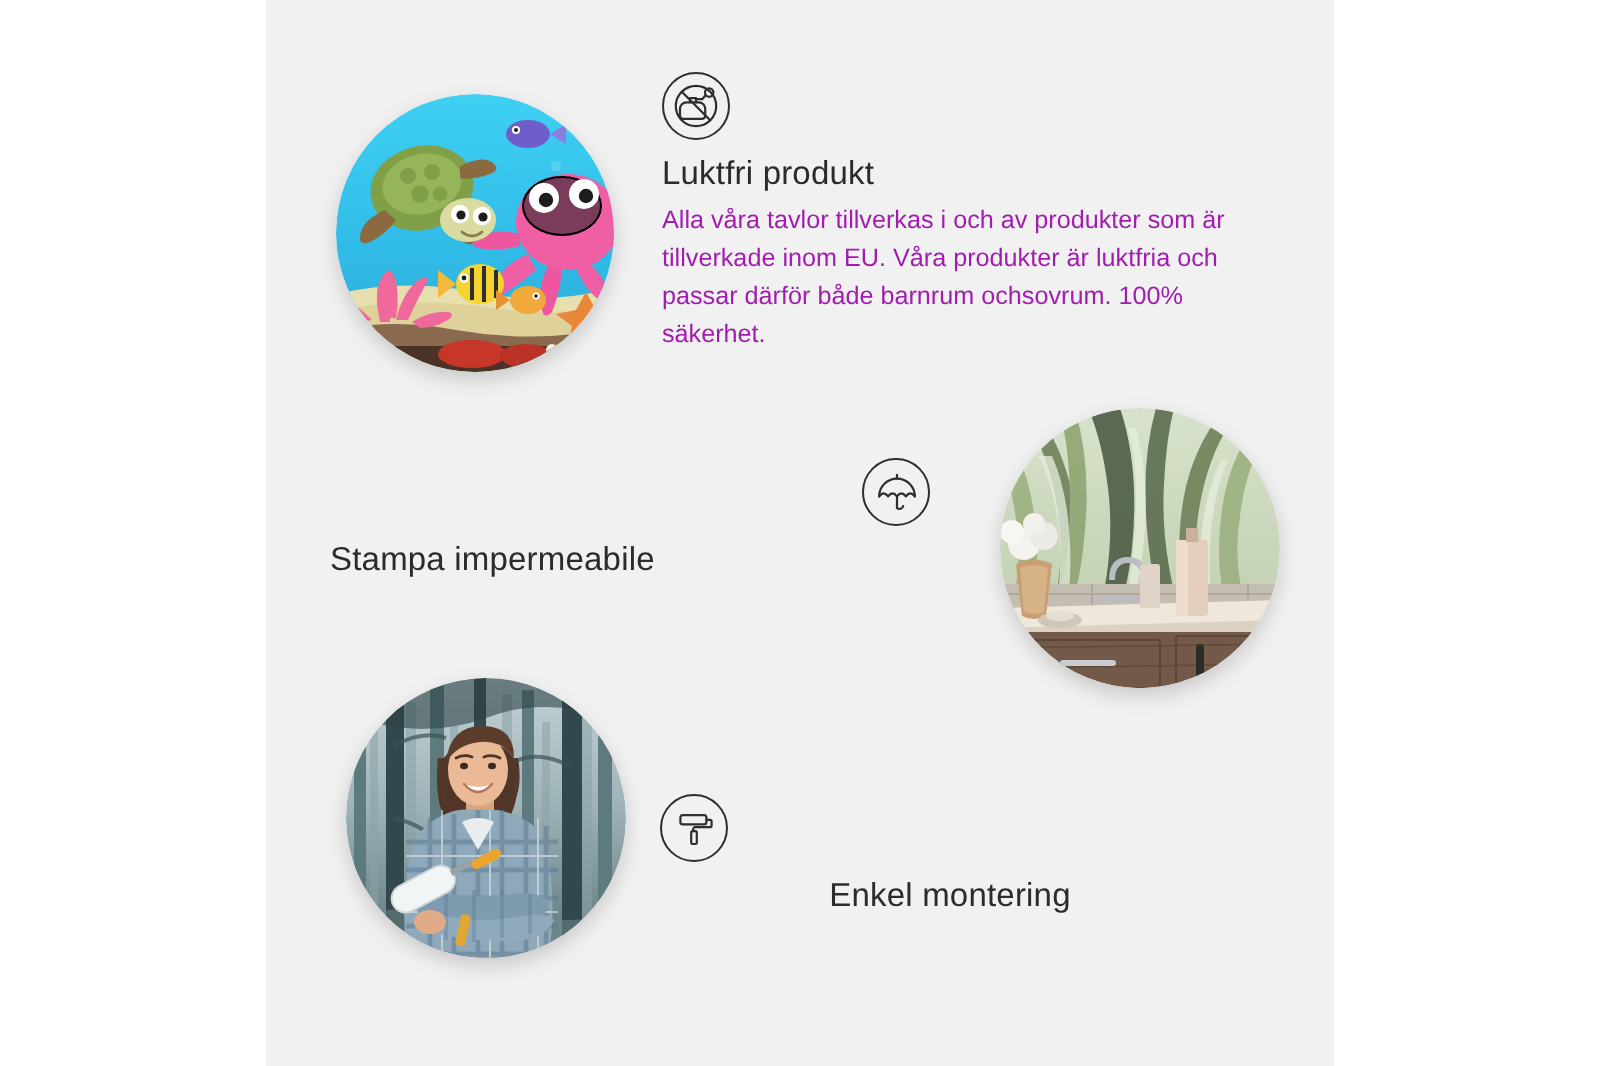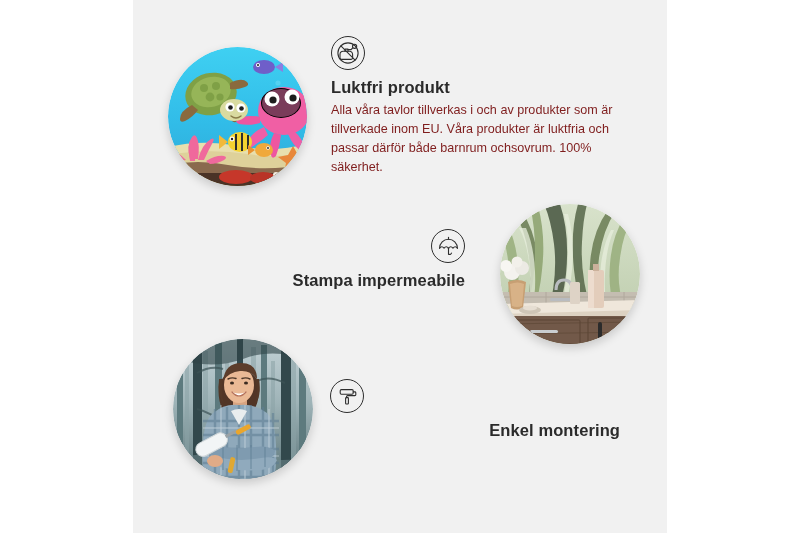--- a/index.html
+++ b/index.html
@@ -41,37 +41,37 @@
     border: 1.4px solid #2e2e2e;
     box-sizing: border-box;
     display: flex;
     align-items: center;
     justify-content: center;
   }
   .icon-circle svg { display: block; }
 
   .feat-title {
     font-size: 16.5px;
-    font-weight: bold;
+    font-weight: normal;
     color: #2b2b2b;
     letter-spacing: .1px;
     margin: 7px 0 3px 0;
     line-height: 1.25;
   }
   .feat-body {
     font-size: 12.6px;
-    color: #7f1d1d;
+    color: #a21caf;
     line-height: 1.52;
     margin: 0;
   }
 
   
   #feature-odour  { left: 331px; top: 36px;  width: 300px; text-align: left; }
-  #feature-water  { left: 165px; top: 229px; width: 300px; text-align: right; }
-  #feature-mount  { left: 330px; top: 379px; width: 290px; text-align: right; }
+  #feature-water  { left: 165px; top: 229px; width: 300px; }
+  #feature-mount  { left: 330px; top: 397px; width: 290px; text-align: center; }
 
   #feature-water .icon-circle { margin-left: auto; }
 
   
   .photo {
     position: absolute;
     border-radius: 50%;
     overflow: hidden;
     box-shadow: 0 4px 10px rgba(0,0,0,.17);
   }

